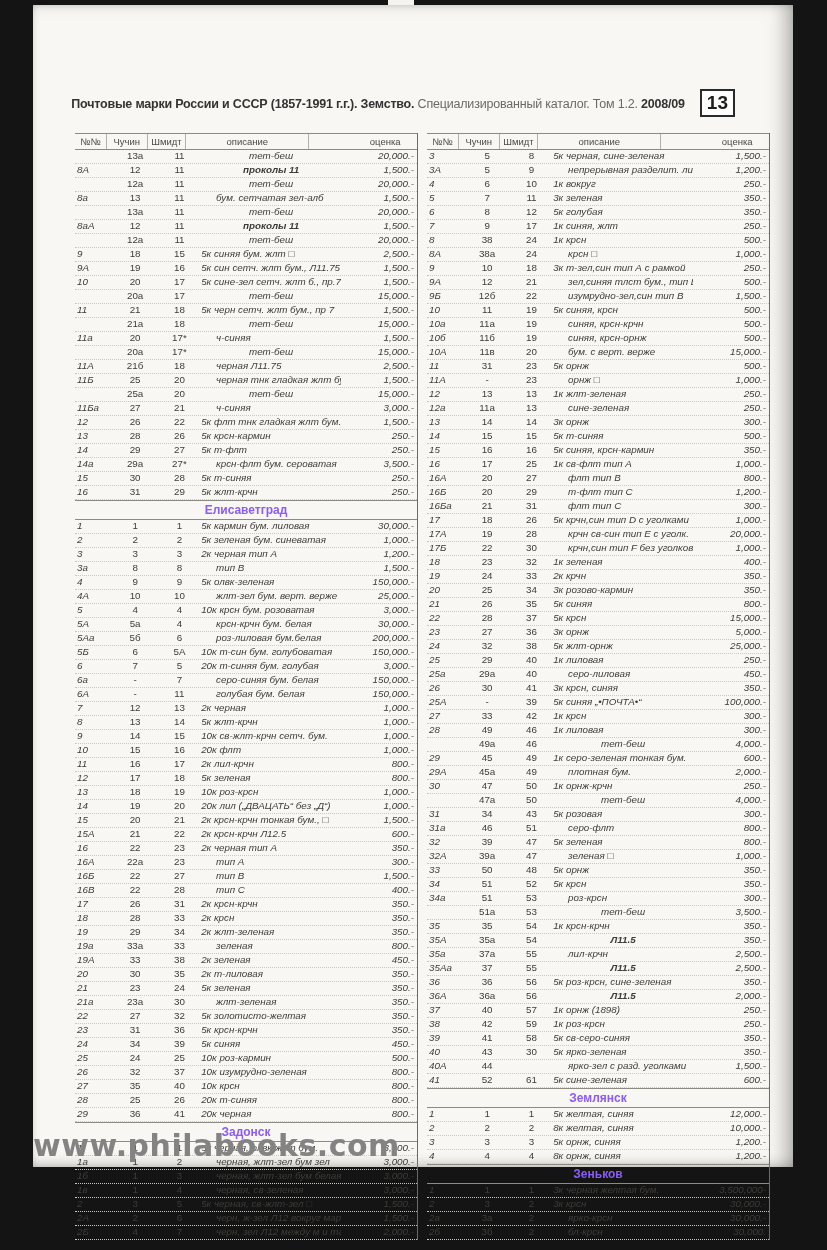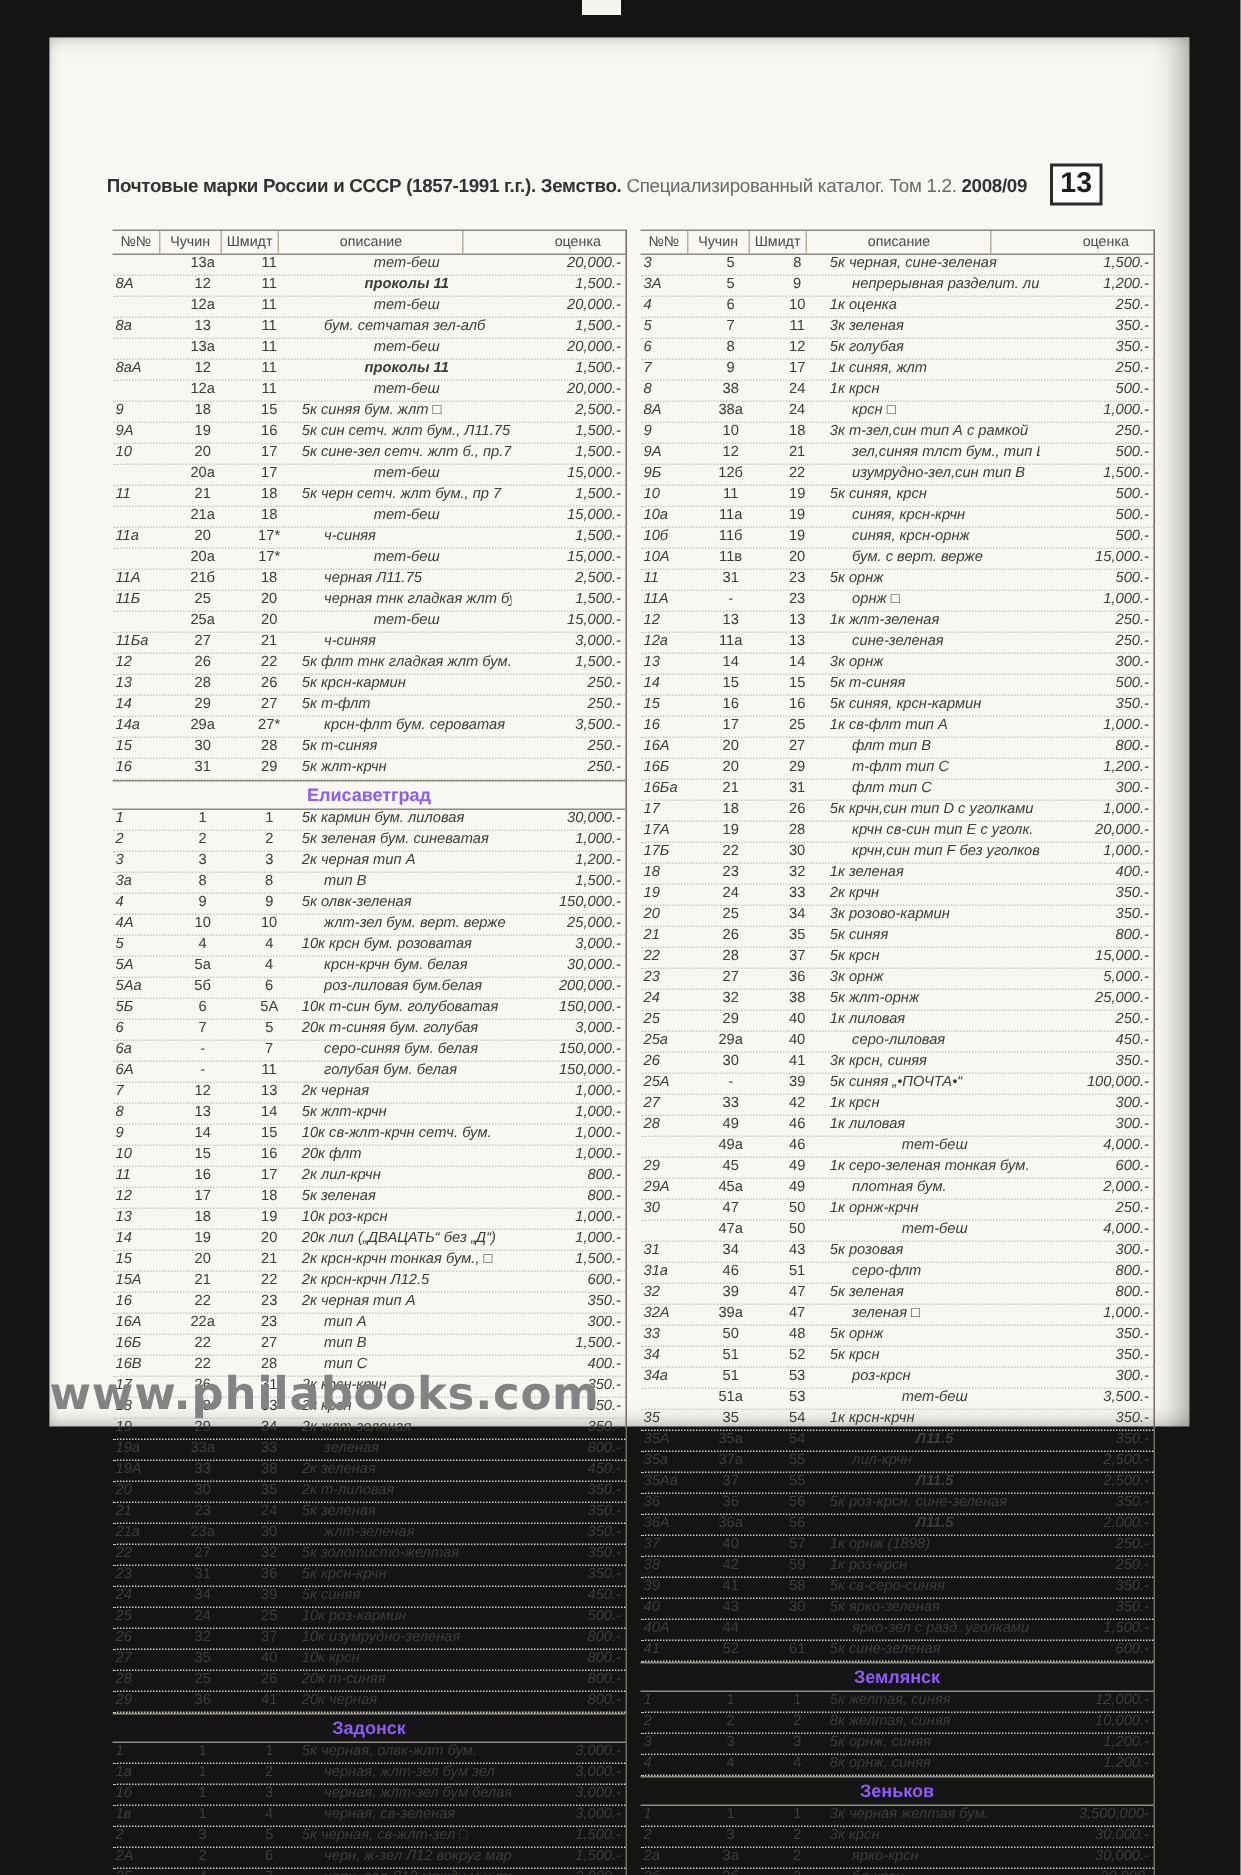--- a/index.html
+++ b/index.html
@@ -3,21 +3,21 @@
 <meta charset="utf-8">
 <style>
   html,body{margin:0;padding:0;}
   body{
     width:827px;height:1250px;position:relative;overflow:hidden;
     background:#141414;
     font-family:"Liberation Sans", sans-serif;
   }
   .frame-notch{position:absolute;left:388px;top:0;width:26px;height:10px;background:#f5f4f0;}
   .page{
-    position:absolute;left:33px;top:25px;width:760px;height:926px;
+    position:absolute;left:33px;top:5px;width:760px;height:1162px;
     background:#f8f7f3;
     box-shadow: inset -14px 0 22px -10px rgba(0,0,0,0.38),
                 inset 4px 0 10px -6px rgba(0,0,0,0.18),
                 inset 0 -8px 14px -8px rgba(0,0,0,0.22),
                 inset 0 6px 10px -8px rgba(0,0,0,0.20);
   }
   .header{
     position:absolute;top:92px;left:30px;width:630px;
     text-align:center;font-size:12.5px;color:#3c3c3c;letter-spacing:-0.2px;white-space:nowrap;
   }
@@ -634,21 +634,21 @@
           <span class="c-num">3А</span>
           <span class="c-chu">5</span>
           <span class="c-shm">9</span>
           <span class="c-desc indent">непрерывная разделит. линия</span>
           <span class="c-price">1,200.-</span>
         </div>
         <div class="row">
           <span class="c-num">4</span>
           <span class="c-chu">6</span>
           <span class="c-shm">10</span>
-          <span class="c-desc">1к оценка</span>
+          <span class="c-desc">1к вокруг</span>
           <span class="c-price">250.-</span>
         </div>
         <div class="row">
           <span class="c-num">5</span>
           <span class="c-chu">7</span>
           <span class="c-shm">11</span>
           <span class="c-desc">3к зеленая</span>
           <span class="c-price">350.-</span>
         </div>
         <div class="row">

